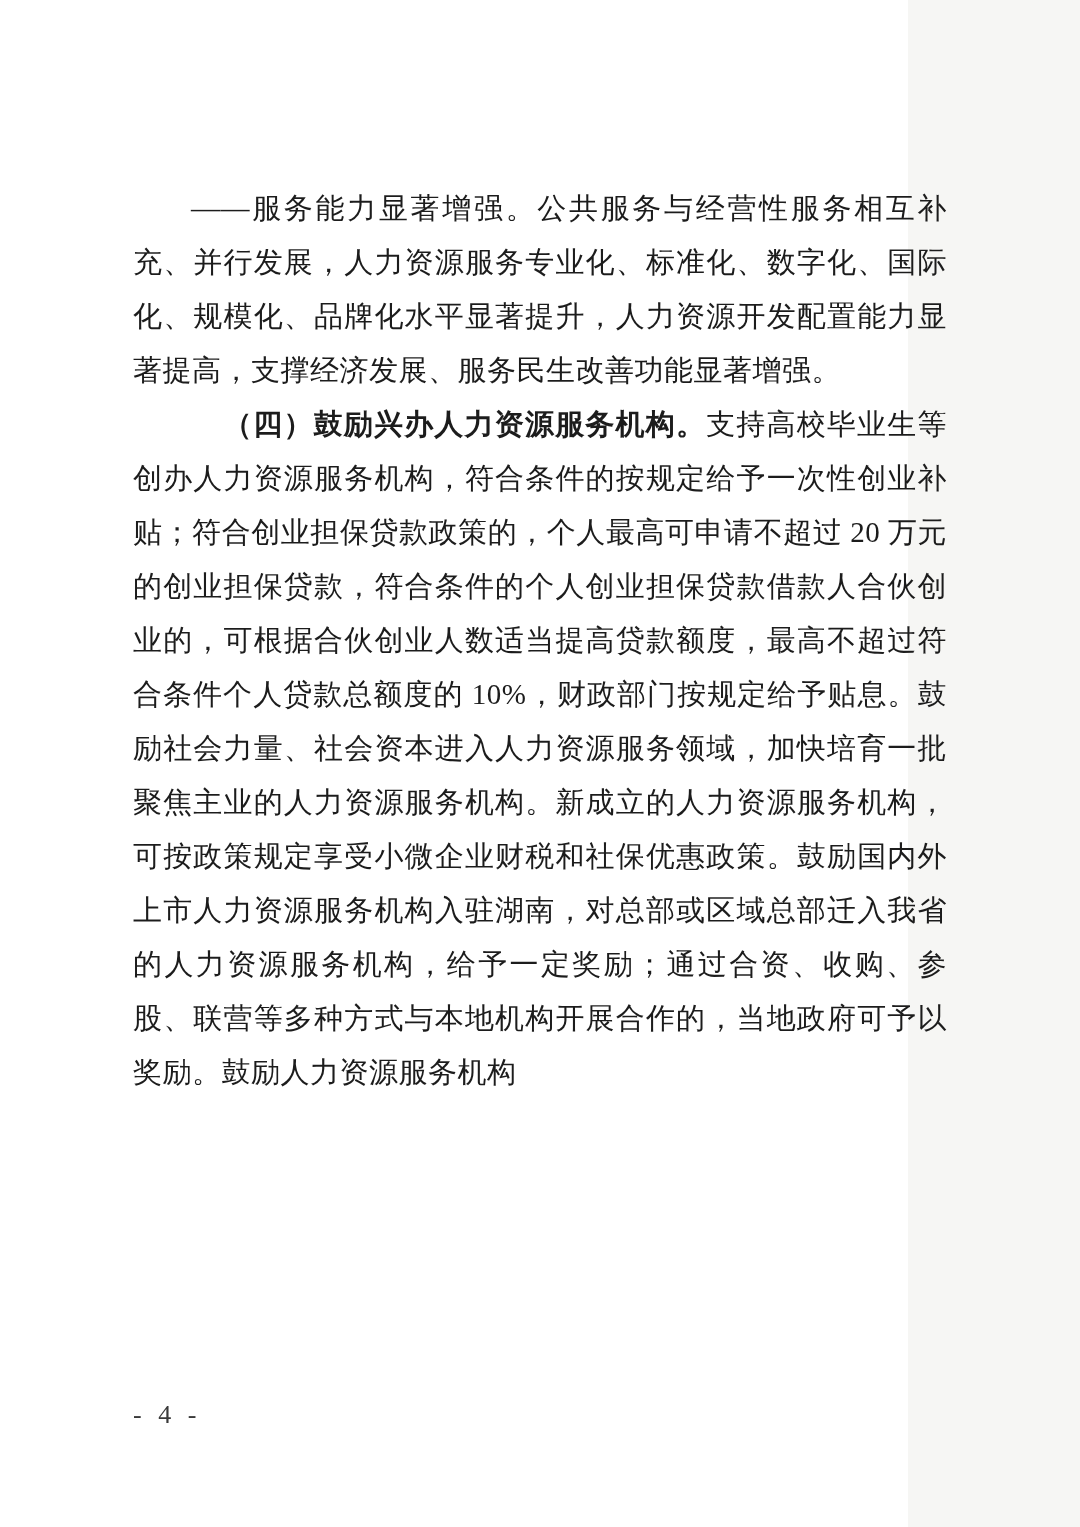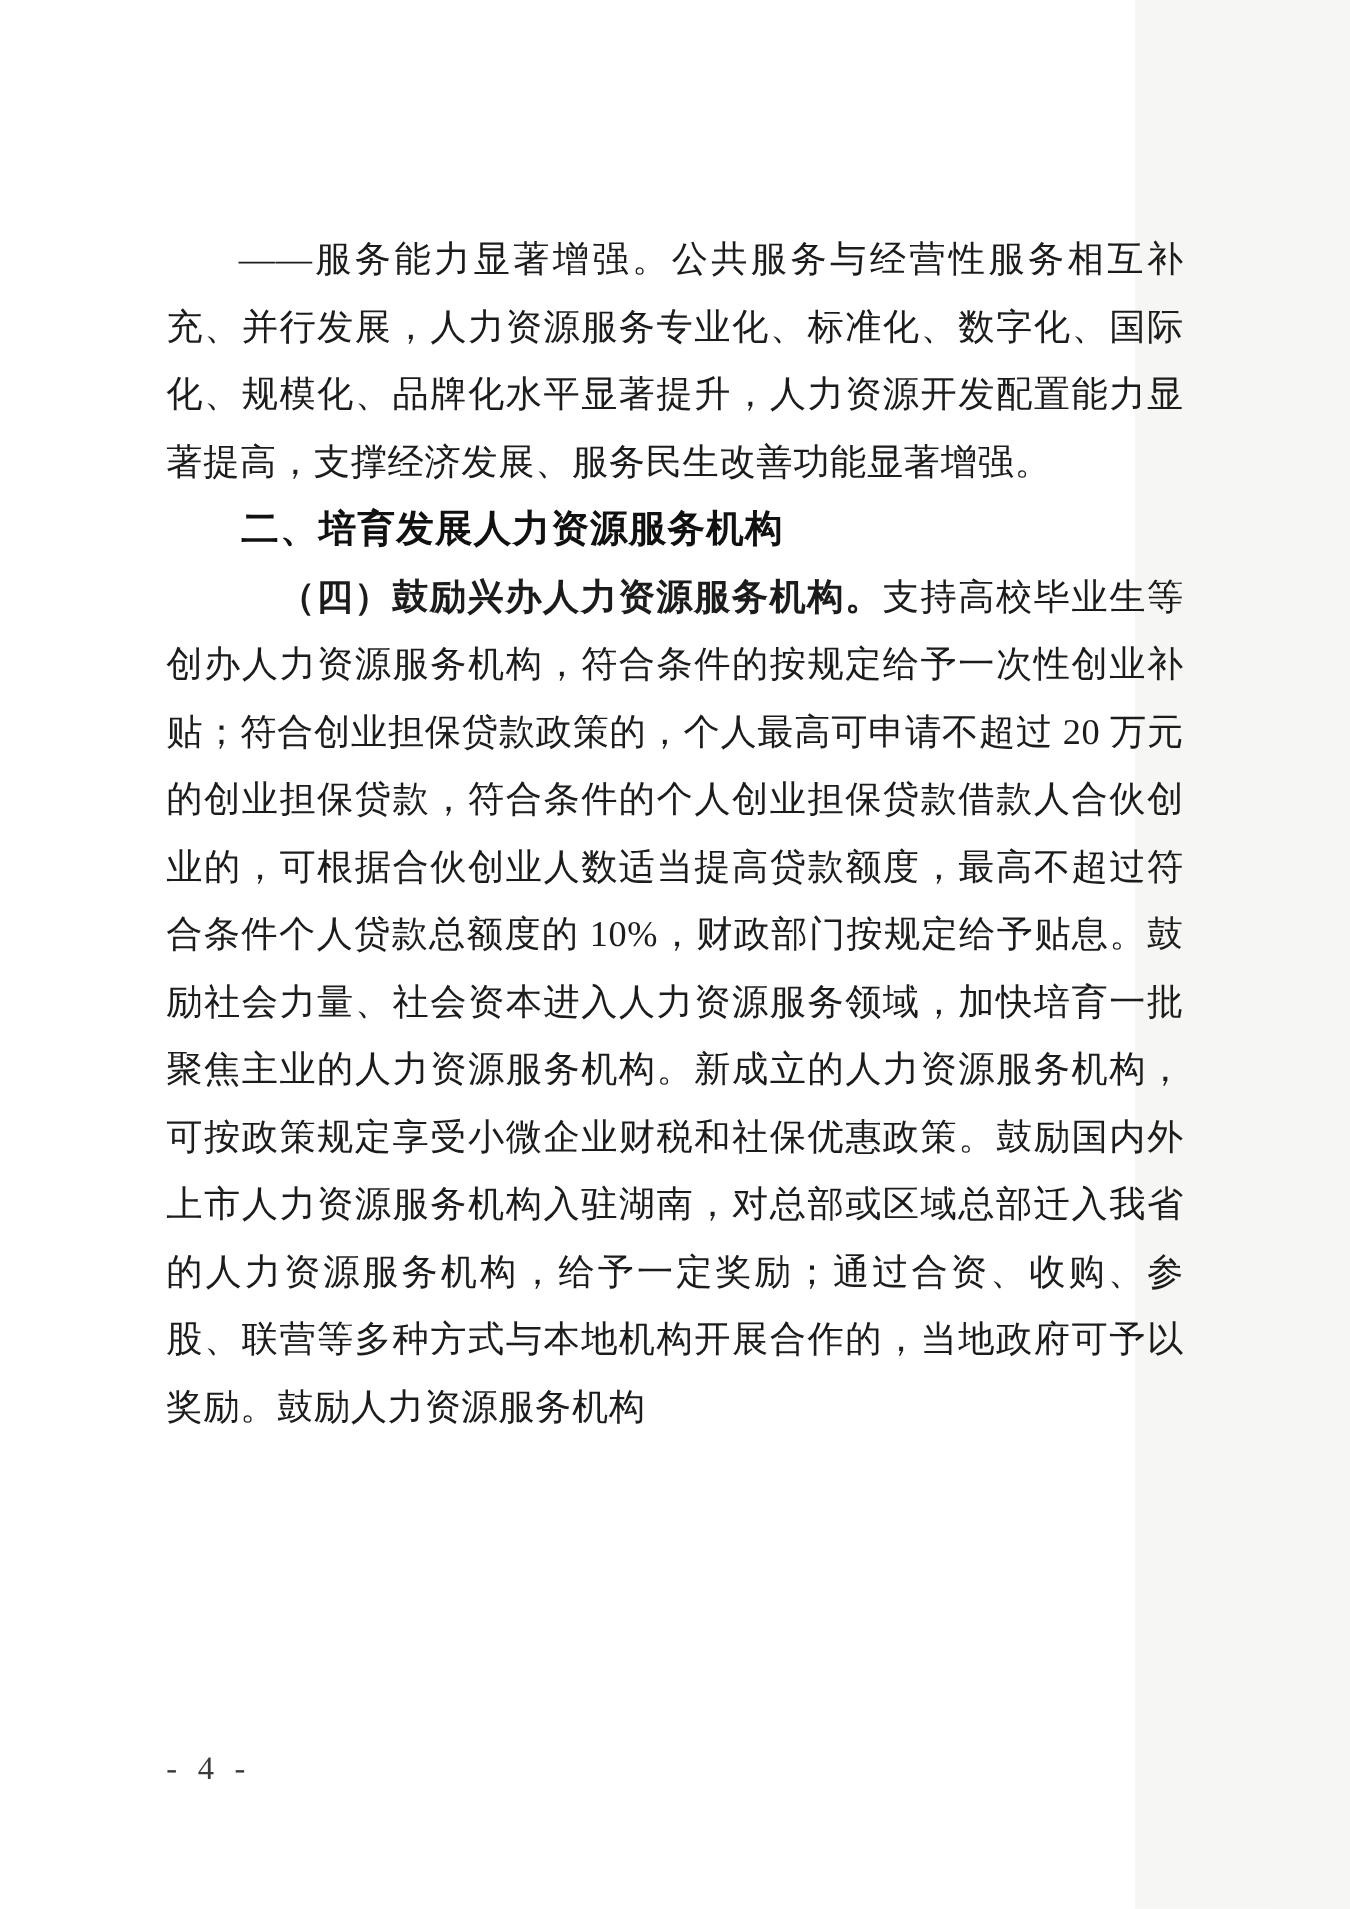--- a/index.html
+++ b/index.html
@@ -64,21 +64,20 @@
 </head>
 <body>
 
 <div class="page">
 
   <main class="doc-body">
 
     <p class="para">——服务能力显著增强。公共服务与经营性服务相互补充、并行发展，人力资源服务专业化、标准化、数字化、国际化、规模化、品牌化水平显著提升，人力资源开发配置能力显著提高，支撑经济发展、服务民生改善功能显著增强。</p>
 
 
-    <h2 class="section-heading">二、培育发展人力资源服务机构</h2>
 
     <p class="para"><span class="lead-bold">（四）鼓励兴办人力资源服务机构。</span><span>支持高校毕业生等创办人力资源服务机构，符合条件的按规定给予一次性创业补贴；符合创业担保贷款政策的，个人最高可申请不超过 20 万元的创业担保贷款，符合条件的个人创业担保贷款借款人合伙创业的，可根据合伙创业人数适当提高贷款额度，最高不超过符合条件个人贷款总额度的 10%，财政部门按规定给予贴息。鼓励社会力量、社会资本进入人力资源服务领域，加快培育一批聚焦主业的人力资源服务机构。新成立的人力资源服务机构，可按政策规定享受小微企业财税和社保优惠政策。鼓励国内外上市人力资源服务机构入驻湖南，对总部或区域总部迁入我省的人力资源服务机构，给予一定奖励；通过合资、收购、参股、联营等多种方式与本地机构开展合作的，当地政府可予以奖励。鼓励人力资源服务机构</span></p>
 
   </main>
 
   <div class="page-number">- 4 -</div>
 
 </div>
 
 </body></html>

